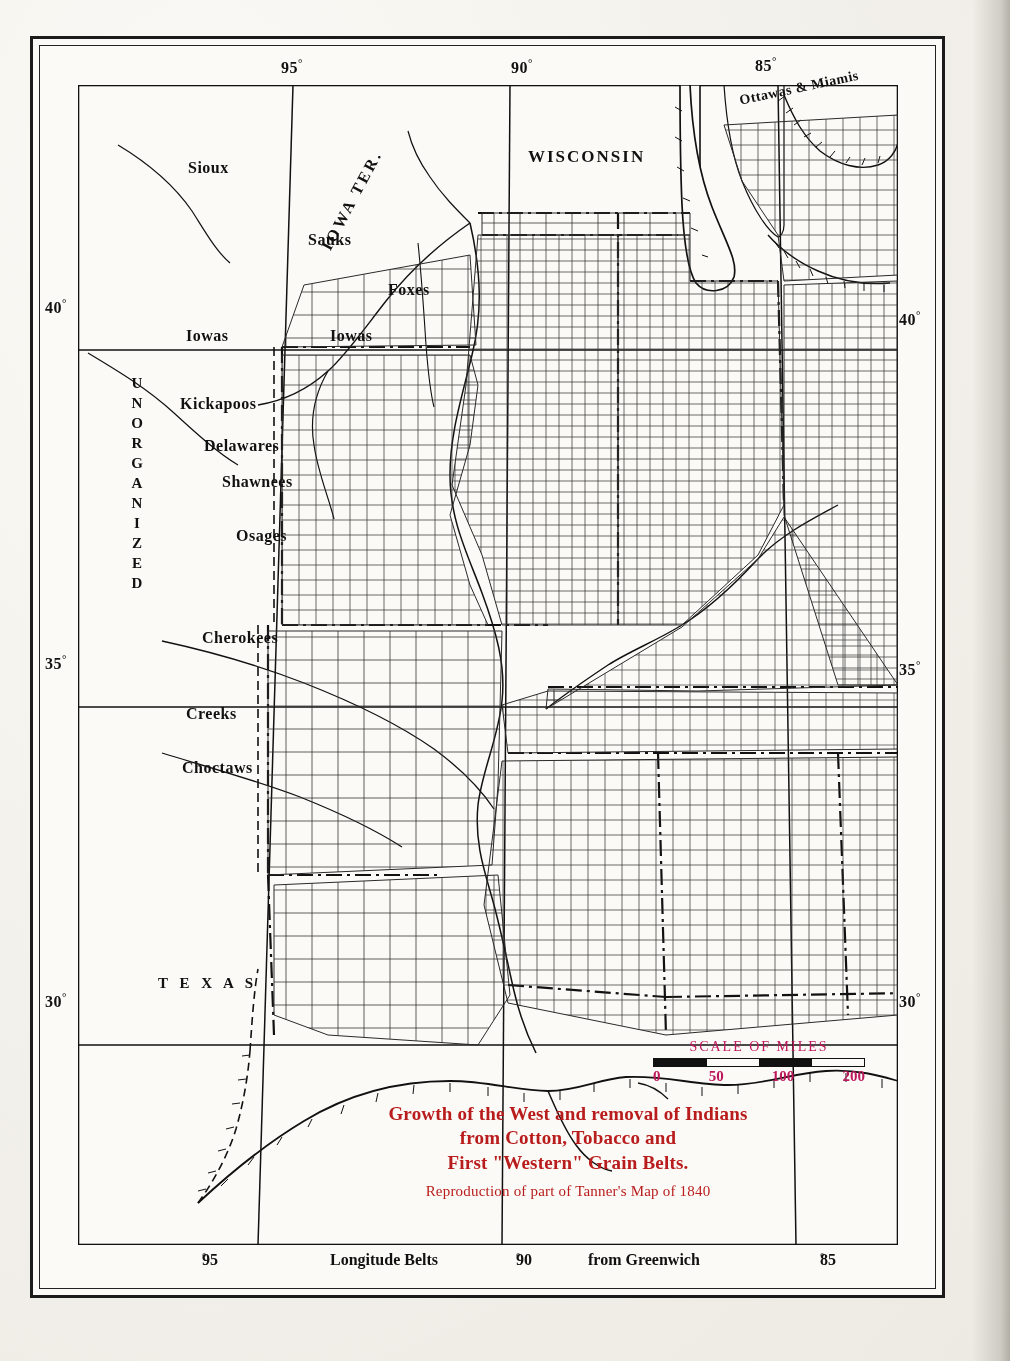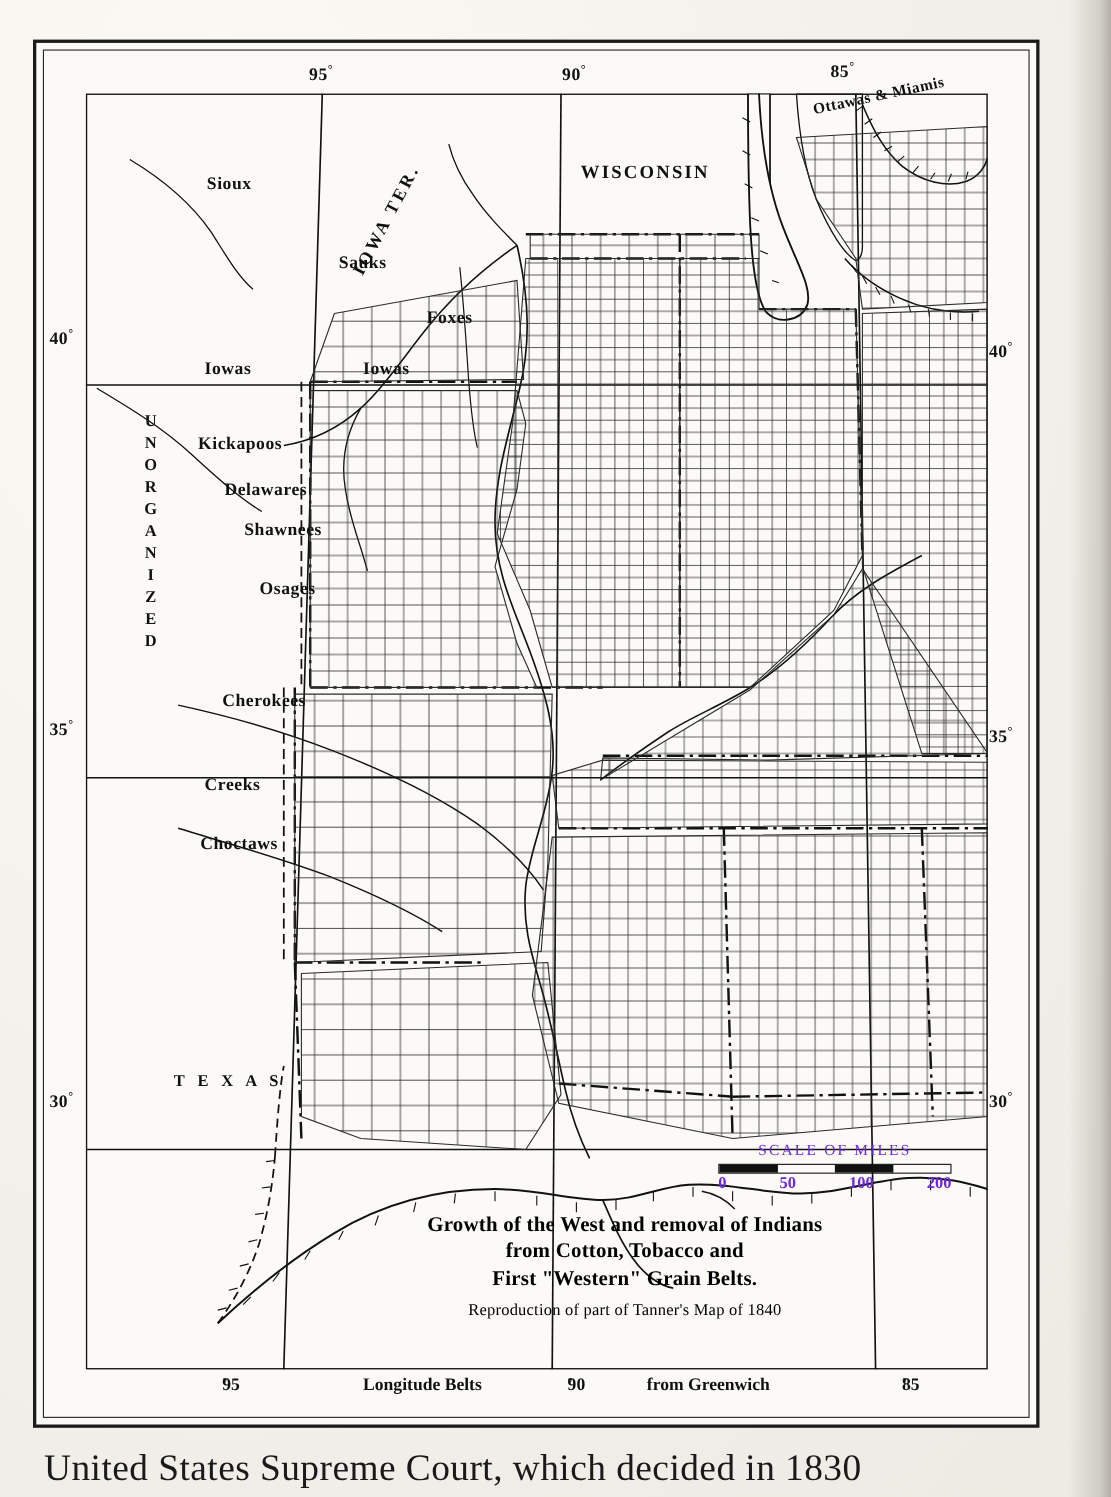--- a/index.html
+++ b/index.html
@@ -93,21 +93,21 @@
     letter-spacing: 3px;
   }
 
   
   #titleblock {
     position: absolute;
     left: 255px;
     top: 1063px;
     width: 560px;
     text-align: center;
-    color: #000000;
+    color: #b91c1c;
   }
   #titleblock .t1 {
     font-size: 19px;
     font-weight: bold;
     line-height: 1.28;
     letter-spacing: 0.2px;
   }
   #titleblock .t2 {
     font-size: 15px;
     margin-top: 8px;
@@ -119,21 +119,21 @@
     font-weight: bold;
     letter-spacing: 0.2px;
   }
 
   
   #scalebar {
     position: absolute;
     left: 620px;
     top: 1000px;
     width: 212px;
-    color: #6d28d9;
+    color: #be185d;
   }
   #scalebar .sc-title {
     font-size: 14px;
     letter-spacing: 2px;
     text-align: center;
     margin-bottom: 3px;
   }
   #scalebar .sc-bar {
     position: relative;
     height: 9px;
@@ -438,16 +438,15 @@
         <span>90</span><sup style="font-size:11px;">°</sup>
       </span>
       <span style="left:510px;">from  Greenwich</span>
       <span style="left:742px;">
         <span>85</span><sup style="font-size:11px;">°</sup>
       </span>
     </div>
 
   </div>
 
-  <div id="caption">United States Supreme Court, which decided in 1830</div>
 
   <div id="edge"></div>
 </div>
 
 </body></html>

